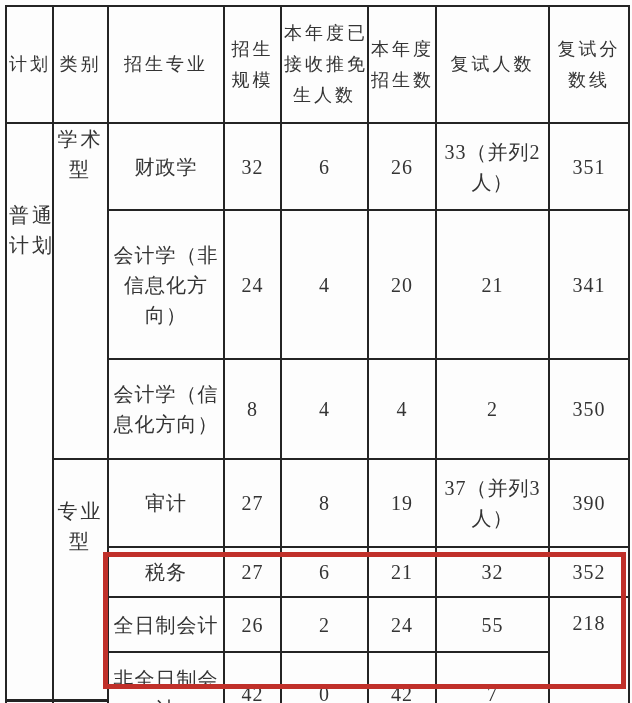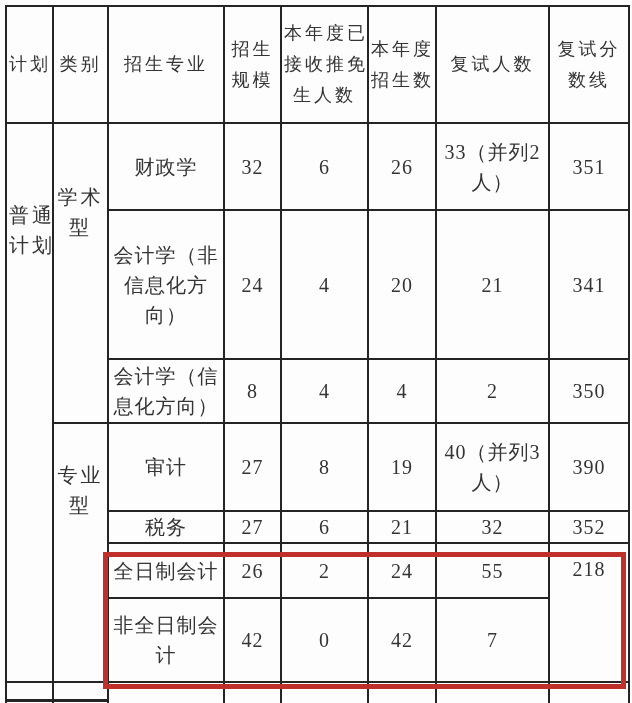--- a/index.html
+++ b/index.html
@@ -40,33 +40,32 @@
   }
   td{
     font-size:20px;
     line-height:30px;
     letter-spacing:1px;
   }
   .cjk-spread{letter-spacing:3px;}
   tr.hdr{height:117px;}
   tr.r1{height:87px;}
   tr.r2{height:149px;}
-  tr.r3{height:64px;}
+  tr.r3{height:100px;}
   tr.r4{height:88px;}
-  tr.r5{height:32px;margin-left:25px;}
+  tr.r5{height:50px;margin-left:25px;}
   tr.r6{height:55px;}
   tr.r7{height:84px;margin-top:34px;}
   tr.r8{height:40px;}
   td.plan-cell{
     vertical-align:top;
     padding-top:76px;
   }
   td.cat-academic{
     vertical-align:top;
-    padding-top:58px;
     margin-left:16px;
   }
   td.cat-professional{
     vertical-align:top;
     padding-top:36px;
   }
   td.line-merged{
     vertical-align:top;
     padding-top:10px;
   }
@@ -160,21 +159,21 @@
       <td>350</td>
     </tr>
 
     <tr class="r4">
       <td class="cat-professional cjk-spread" rowspan="4">专业
 型</td>
       <td>审计</td>
       <td>27</td>
       <td>8</td>
       <td>19</td>
-      <td>40（并列3
+      <td>37（并列3
 人）</td>
       <td>390</td>
     </tr>
 
     <tr class="r5">
       <td>税务</td>
       <td>27</td>
       <td>6</td>
       <td>21</td>
       <td>32</td>

